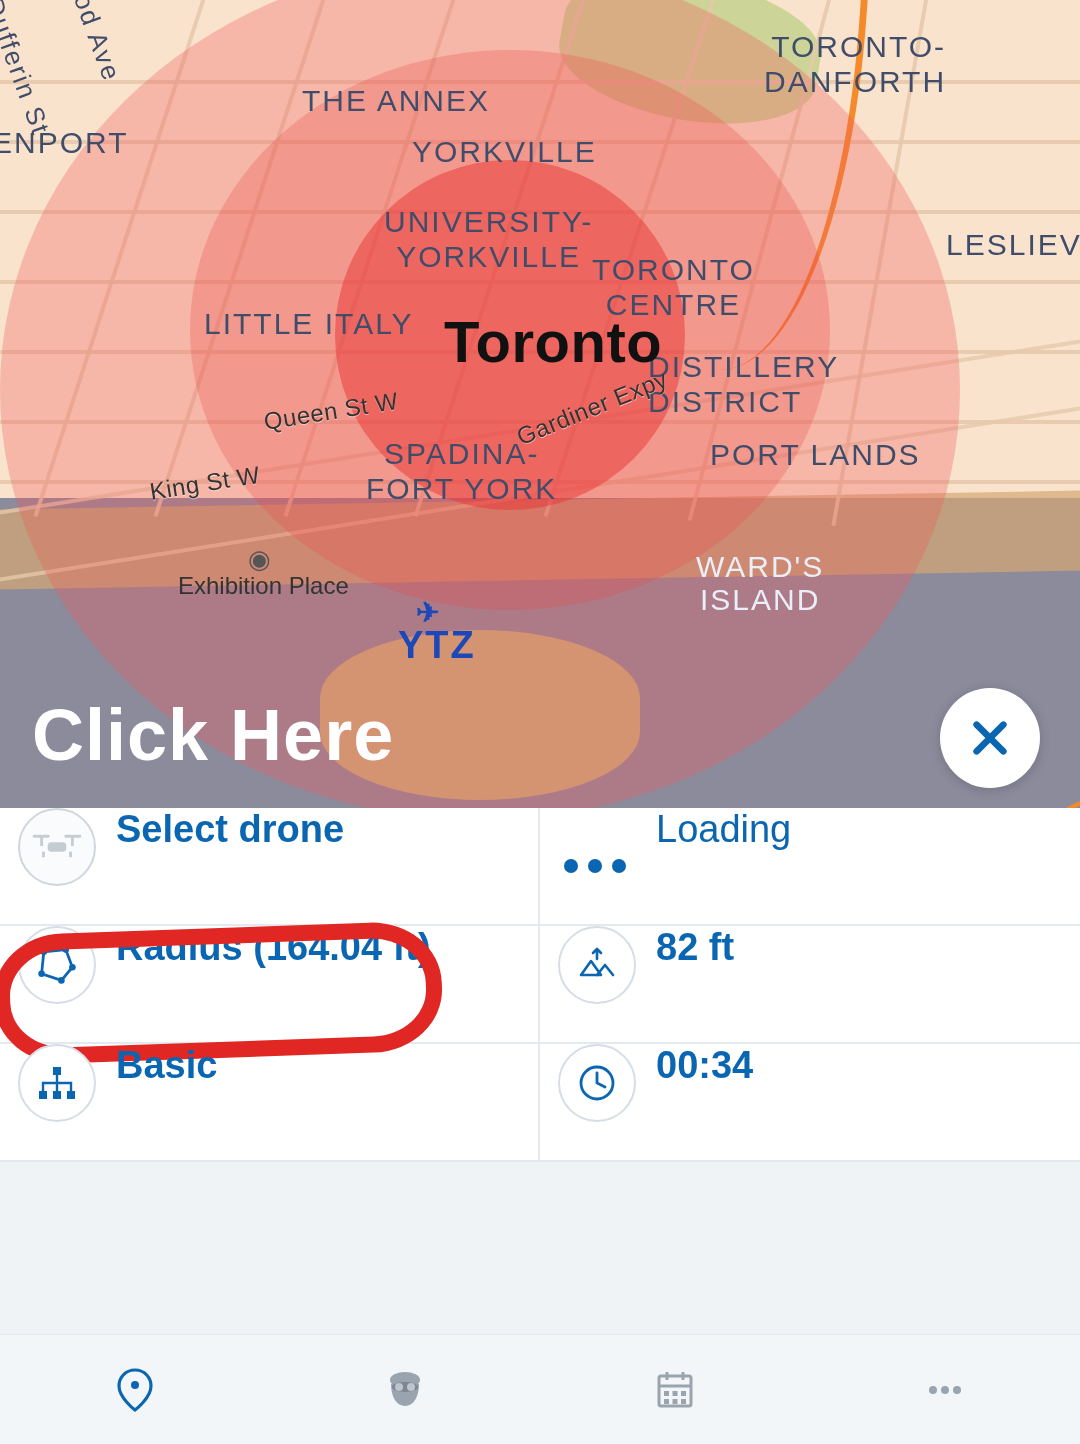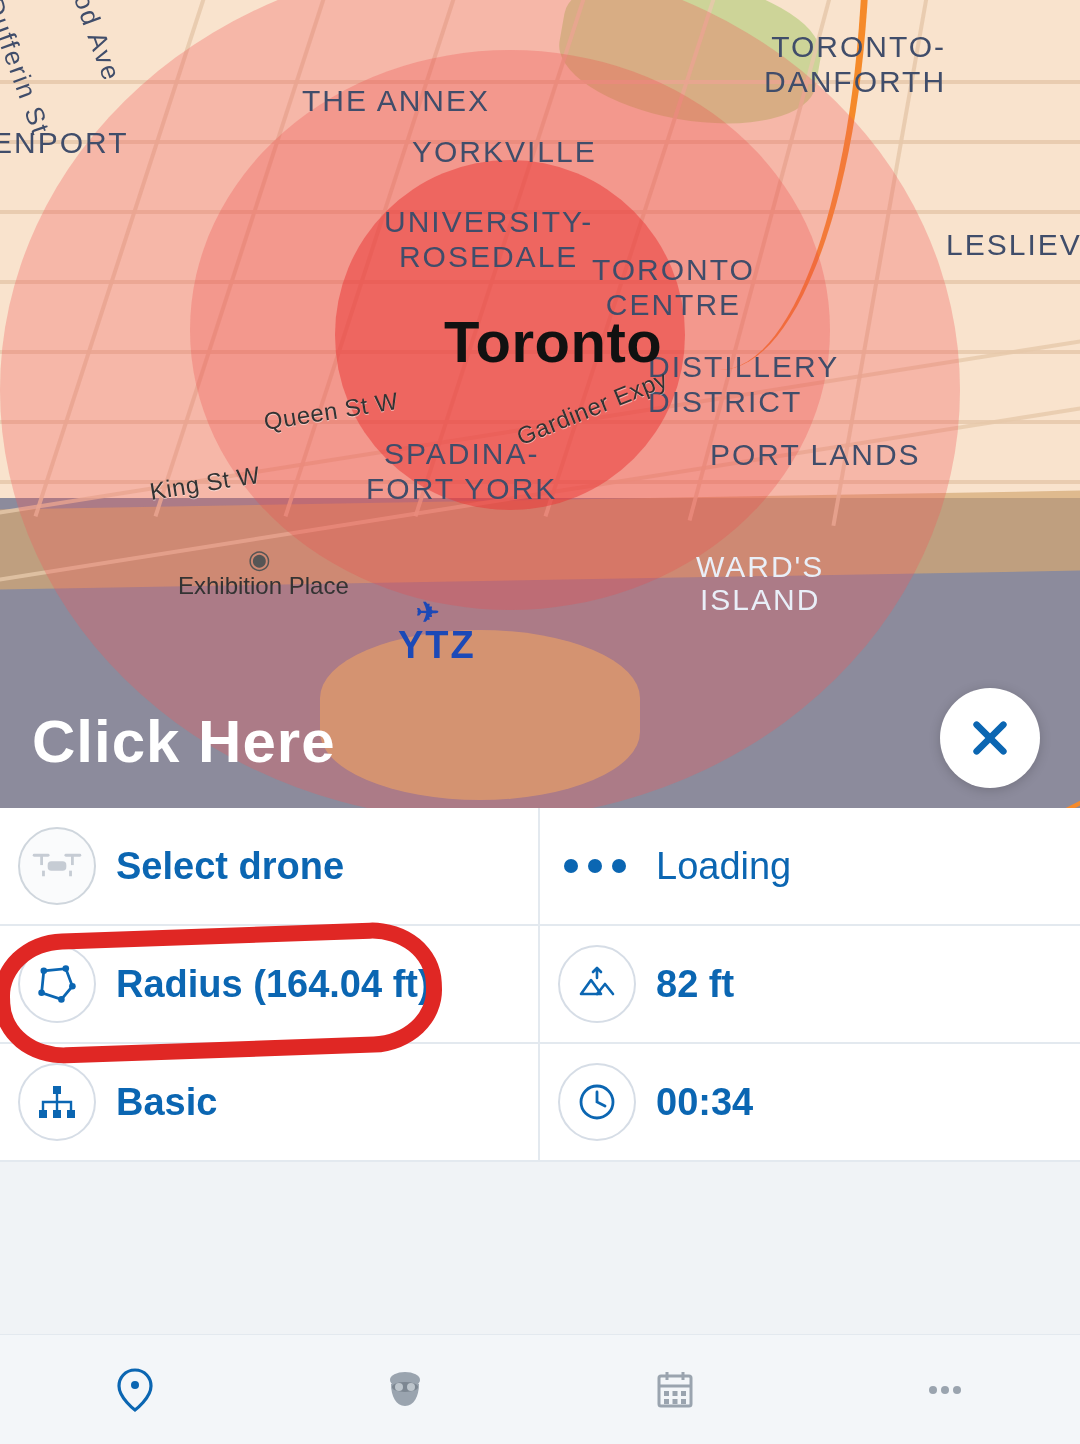--- a/index.html
+++ b/index.html
@@ -108,21 +108,21 @@
     .airport-code { font-size:38px; letter-spacing:2px; color:#1c49b7; }
     .exhibition-label { position:absolute; font-size:24px; color:#333; }
     .exhibition-sym { position:absolute; color:#555; font-size:26px; }
     .water-label {
       position:absolute; color:#e9eff8; font-size:30px; letter-spacing:2px; line-height:1.1; text-align:center;
     }
     .click-here {
       position: absolute;
       left: 32px;
       bottom: 32px;
-      font-size: 60px;
+      font-size: 72px;
       font-weight: 900;
       color: #fff;
       letter-spacing: 1px;
     }
     .close-btn {
       position: absolute;
       right: 40px;
       bottom: 20px;
       width: 100px;
       height: 100px;
@@ -137,21 +137,20 @@
     .close-btn svg { width: 46px; height: 46px; }
 
     .grid-panel {
       display: grid;
       grid-template-columns: 1fr 1fr;
       grid-template-rows: repeat(3, 118px);
       background: #fff;
     }
     .cell {
       display: flex;
-      align-items: center;
       padding: 0 18px;
       border-bottom: 2px solid #e3e9ef;
       gap: 20px;
       position: relative;
     }
     .cell.leftcol { border-right: 2px solid #e3e9ef; }
     .iconcircle {
       width: 78px; height: 78px;
       border-radius: 50%;
       border: 2.5px solid #d6dde6;
@@ -240,23 +239,24 @@
 
   <div class="map-label sm" style="top:-6px; left:6px; transform:rotate(70deg); transform-origin:left top">Dufferin St</div>
   <div class="map-label sm" style="top:-10px; left:95px; transform:rotate(70deg); transform-origin:left top">od Ave</div>
   <div class="map-label" style="top:126px; left:-8px">ENPORT</div>
   <div class="map-label" style="top:84px; left:302px">THE ANNEX</div>
   <div class="map-label" style="top:135px; left:412px">YORKVILLE</div>
   <div class="map-label" style="top:30px; left:764px; white-space:pre; text-align:right">TORONTO-
 DANFORTH</div>
   <div class="map-label" style="top:228px; left:946px">LESLIEVI</div>
   <div class="map-label" style="top:205px; left:384px; white-space:pre; text-align:center">UNIVERSITY-
-ROSEDALE</div>
+YORKVILLE</div>
   <div class="map-label" style="top:253px; left:592px; white-space:pre; text-align:center">TORONTO
 CENTRE</div>
+  <div class="map-label" style="top:307px; left:204px">LITTLE ITALY</div>
   <div class="map-label" style="top:350px; left:648px; white-space:pre">DISTILLERY
 DISTRICT</div>
   <div class="map-label" style="top:437px; left:366px; white-space:pre; text-align:center">SPADINA-
 FORT YORK</div>
   <div class="map-label" style="top:438px; left:710px">PORT LANDS</div>
   <div class="map-label street" style="top:408px; left:264px; transform:rotate(-9deg)">Queen St W</div>
   <div class="map-label street" style="top:478px; left:150px; transform:rotate(-9deg)">King St W</div>
   <div class="map-label street" style="top:424px; left:518px; transform:rotate(-22deg)">Gardiner Expy</div>
 
   <div class="map-city" style="top:308px; left:444px">Toronto</div>

